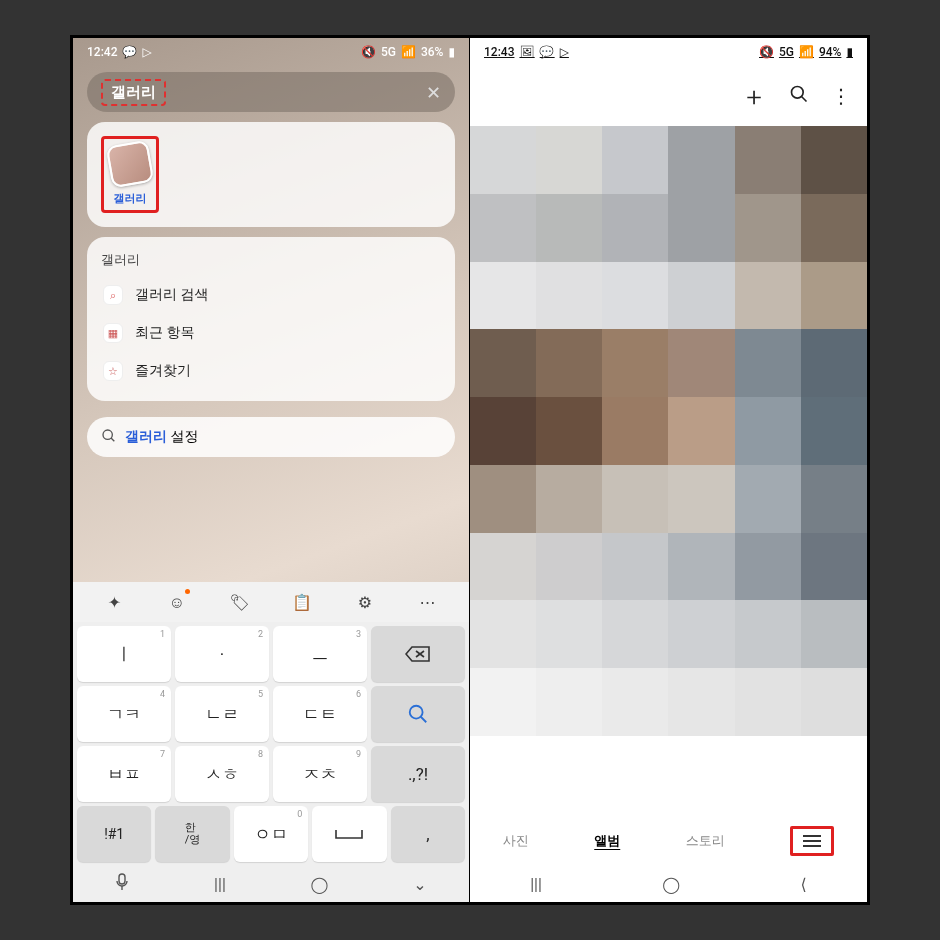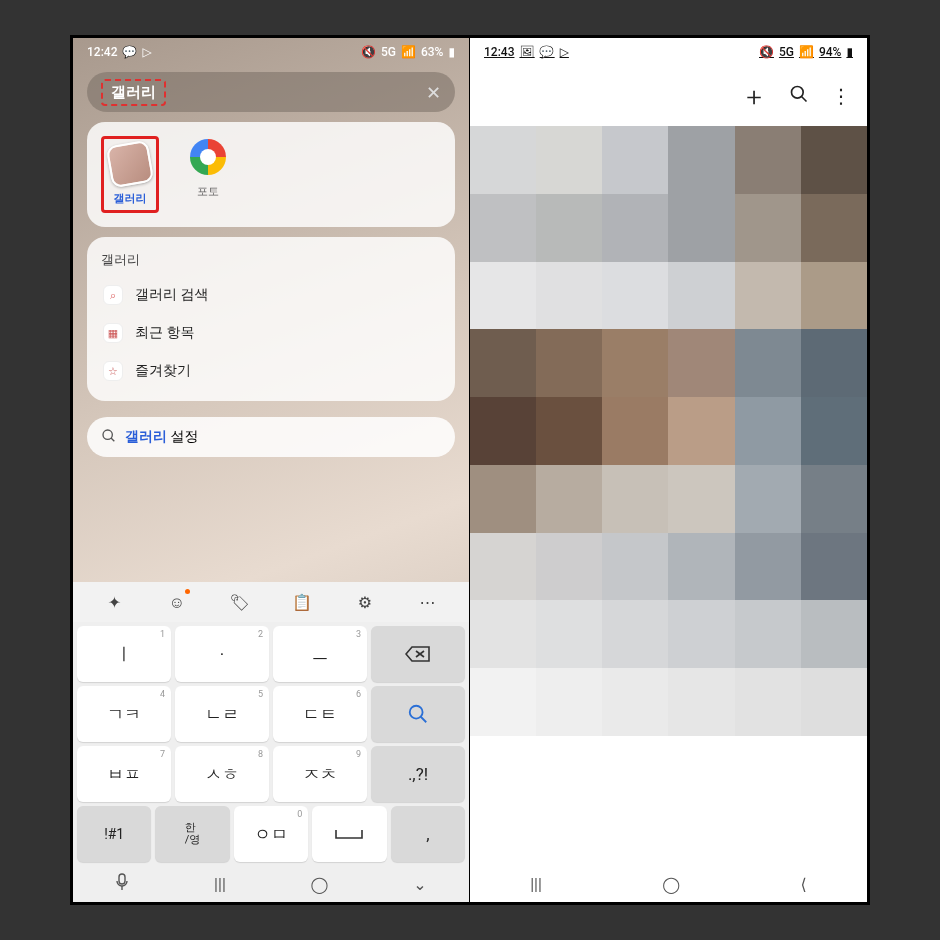--- a/index.html
+++ b/index.html
@@ -218,41 +218,35 @@
     <div class="status-bar">
       <div class="status-left">
         <span>12:42</span>
         <span>💬</span>
         <span>▷</span>
       </div>
       <div class="status-right">
         <span>🔇</span>
         <span>5G</span>
         <span>📶</span>
-        <span>63%</span>
+        <span>36%</span>
         <span>▮</span>
       </div>
     </div>
 
     <div class="search-pill">
       <span class="query-box">갤러리</span>
       <span class="close-x">✕</span>
     </div>
 
     <div class="card">
       <div class="app-row">
         <div class="app-cell highlight">
           <div class="app-ico gallery-ico"></div>
           <span class="app-label">갤러리</span>
-        </div>
-        <div class="app-cell">
-          <div class="app-ico photos-ico">
-              <div class="pinwheel"></div>
-            </div>
-          <span class="app-label">포토</span>
         </div>
       </div>
     </div>
 
     <div class="card">
       <div class="section-title">갤러리</div>
       <div class="action-list">
         <div class="action-row">
           <span class="mini-ico">⌕</span>
           <span>갤러리 검색</span>
@@ -421,20 +415,32 @@
         <div style="background: rgb(198, 201, 204);"></div>
         <div style="background: rgb(185, 189, 192);"></div>
         <div style="background: rgb(242, 242, 242);"></div>
         <div style="background: rgb(238, 238, 238);"></div>
         <div style="background: rgb(234, 234, 234);"></div>
         <div style="background: rgb(230, 230, 230);"></div>
         <div style="background: rgb(226, 226, 226);"></div>
         <div style="background: rgb(222, 222, 222);"></div>
       </div>
 
+    <div class="bottom-tabs">
+      <span class="tab">사진</span>
+      <span class="tab active">앨범</span>
+      <span class="tab">스토리</span>
+      <span class="menu-btn">
+        <span class="hamb">
+            <span></span>
+            <span></span>
+            <span></span>
+          </span>
+      </span>
+    </div>
 
     <div class="navbar">
       <span>|||</span>
       <span>◯</span>
       <span>⟨</span>
     </div>
   </div>
 
 </div>
 

